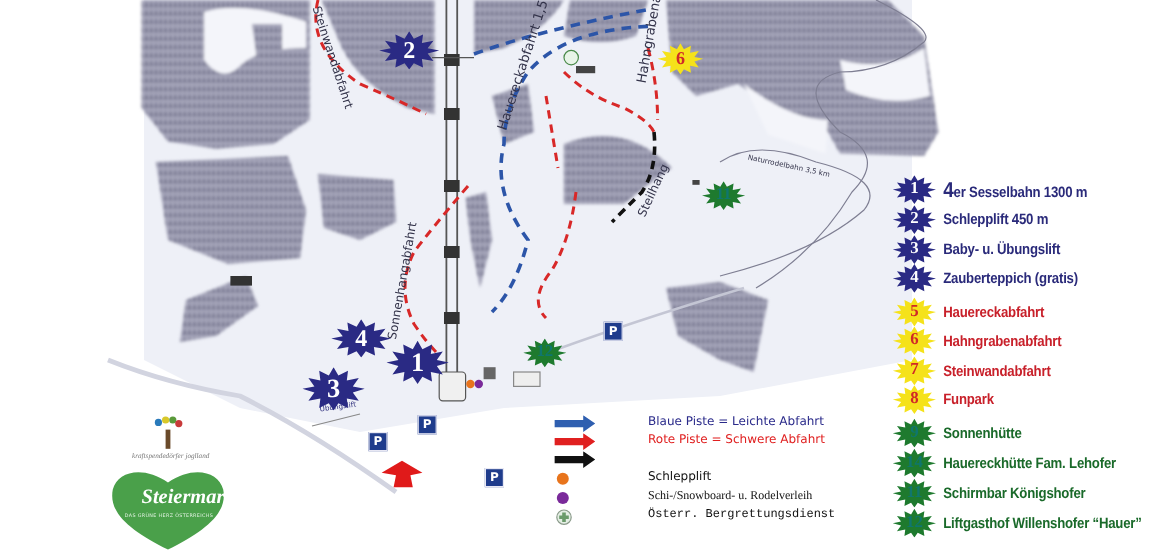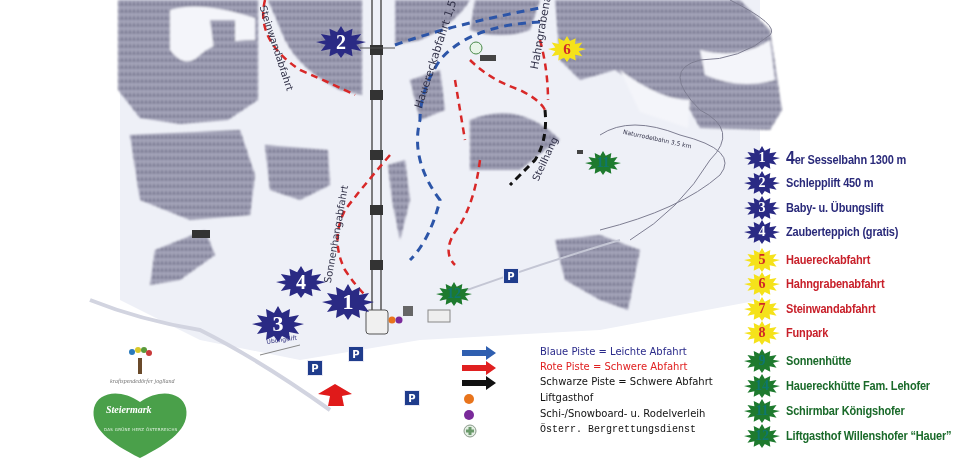--- a/index.html
+++ b/index.html
@@ -25,21 +25,21 @@
   .piste-row .sym { width:40px; height:14px; position:relative; margin-right:0; }
   .piste-row .txt { color:#222244; }
   .txt.blue { color:#2a2a8a; }
   .txt.red { color:#e02020; }
   .txt.black { color:#111; }
   .dot { position:absolute; left:2px; top:2px; width:10px; height:10px; border-radius:50%; }
   .town { position:absolute; left:222px; top:417px; font-family:"DejaVu Sans", sans-serif; font-size:11.5px; color:#262672; white-space:nowrap; }
   .trail-label { position:absolute; font-family:"DejaVu Sans", sans-serif; font-size:10px; color:#33334a; white-space:nowrap; transform-origin:left top; }
   .park { position:absolute; width:14px; height:14px; background:#1f3c8c; color:#fff; font-size:10px; font-weight:bold; display:flex; align-items:center; justify-content:center; font-family:"DejaVu Sans", sans-serif; border:1px solid #e8e8f4; }
   .heart { position:absolute; left:90px; top:388px; width:100px; height:72px; }
-  .heart-text { position:absolute; left:106px; top:404px; font-family:"Liberation Serif", serif; font-style:italic; color:#fff; font-size:10px; font-weight:bold; }
+  .heart-text { position:absolute; left:118px; top:404px; font-family:"Liberation Serif", serif; font-style:italic; color:#fff; font-size:17px; font-weight:bold; }
   .heart-sub { position:absolute; left:104px; top:427px; font-size:4px; color:#e6f4e6; letter-spacing:0.3px; font-family:"DejaVu Sans", sans-serif; }
   .tree-logo-text { position:absolute; left:110px; top:378px; font-size:6px; color:#777; font-family:"Liberation Serif", serif; font-style:italic; }
 </style>
 </head>
 <body>
 
 <div class="map">
   <svg class="terrain" width="974" height="466" viewBox="0 0 974 466">
     <defs>
       <pattern id="trees" width="4" height="7" patternUnits="userSpaceOnUse">
@@ -207,29 +207,28 @@
     <div class="piste-row" style="top:15px;">
       <div class="sym"><svg width="36" height="14">
             <path d="M0 4 L24 4 L24 0 L34 7 L24 14 L24 10 L0 10 Z" fill="#e02020"></path>
           </svg></div>
       <span class="txt red">Rote Piste  = Schwere Abfahrt</span>
     </div>
     <div class="piste-row" style="top:30px;">
       <div class="sym"><svg width="36" height="14">
             <path d="M0 4 L24 4 L24 0 L34 7 L24 14 L24 10 L0 10 Z" fill="#111111"></path>
           </svg></div>
-      <span class="txt black">Schwarze Piste = Schwere Abfahrt</span>
     </div>
     <div class="piste-row" style="top:46px;">
       <div class="sym">
           <div class="dot" style="background:#e8741c;"></div>
         </div>
-      <span class="txt black">Liftgasthof</span>
-    </div>
-    <div class="piste-row" style="top:62px;">
+      <span class="txt black">Schlepplift</span>
+    </div>
+    <div class="piste-row" style="top:62px;font-family:Liberation Serif, serif;">
       <div class="sym">
           <div class="dot" style="background:#7a2a9a;"></div>
         </div>
       <span class="txt black">Schi-/Snowboard- u. Rodelverleih</span>
     </div>
     <div class="piste-row" style="top:78px;font-family:Liberation Mono, monospace;">
       <div class="sym">
           <svg width="14" height="14" style="position:absolute;left:1px;top:0;">
             <circle cx="7" cy="7" r="6" fill="#e4eee4" stroke="#8a9a8a"></circle>
             <path d="M5.5 3 h3 v2.5 h2.5 v3 h-2.5 v2.5 h-3 v-2.5 h-2.5 v-3 h2.5 z" fill="#6a9a6a"></path>

